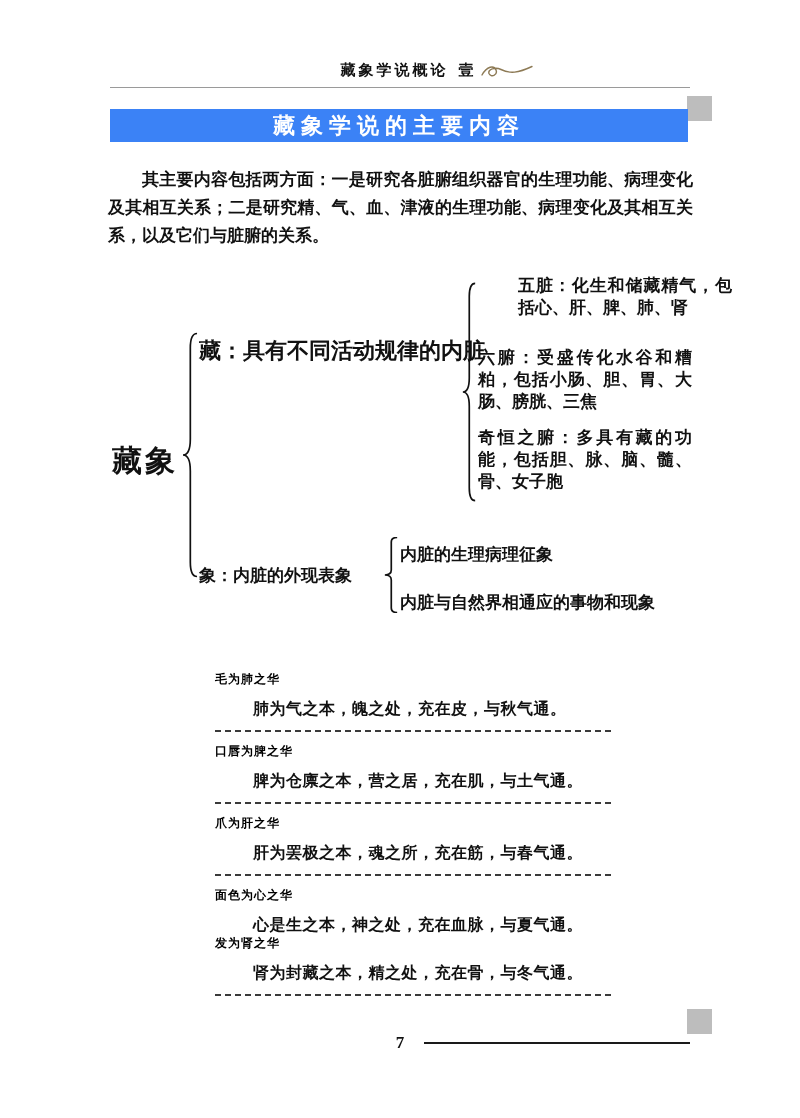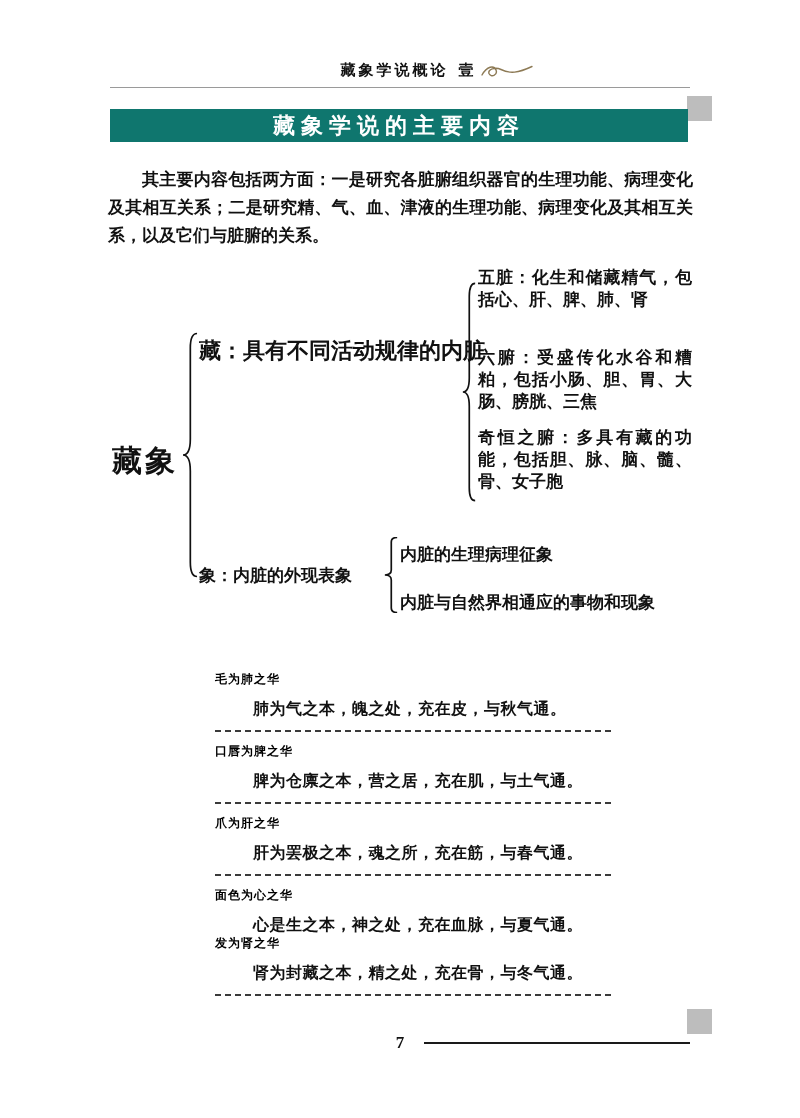--- a/index.html
+++ b/index.html
@@ -12,40 +12,40 @@
   .header-text{font-size:15px;font-weight:bold;letter-spacing:3px;}
   .header-vol{font-size:15px;font-weight:bold;margin-left:10px;}
   .ornament{margin-left:6px;}
   .header-rule{position:absolute;top:87px;left:110px;width:580px;height:1px;background:#9a9a9a;}
   .corner-square{position:absolute;width:25px;height:25px;background:#bdbdbd;}
   .corner-top{top:96px;left:687px;}
   .corner-bottom{top:1009px;left:687px;}
 
   
   .banner{position:absolute;top:109px;left:110px;width:578px;height:33px;
-          background:#0f766e;color:#ffffff;display:flex;align-items:center;
+          background:#3b82f6;color:#ffffff;display:flex;align-items:center;
           justify-content:center;font-size:22px;font-weight:bold;letter-spacing:6px;}
 
   
   .intro{position:absolute;top:166px;left:108px;width:585px;margin:0;
          font-size:17px;font-weight:bold;line-height:28px;text-align:justify;
          text-indent:2em;}
 
   
   .root-label{position:absolute;top:441px;left:112px;font-size:30px;
               font-weight:bold;letter-spacing:3px;}
   .brace{display:block;position:absolute;}
   .brace path{fill:none;stroke:#111;stroke-width:1.7;}
   .brace-main{top:332px;left:182px;width:16px;height:246px;}
   .brace-zang{top:282px;left:462px;width:14px;height:220px;}
   .brace-xiang{top:537px;left:384px;width:14px;height:76px;}
   .zang-label{position:absolute;top:336px;left:199px;font-size:22px;font-weight:bold;}
   .zang-item{position:absolute;left:478px;width:214px;font-size:17px;
              font-weight:bold;line-height:22px;text-align:justify;}
-  .zang-item-0{top:267px;}
+  .zang-item-0{top:275px;margin-left:40px;}
   .zang-item-1{top:347px;}
   .zang-item-2{top:427px;}
   .xiang-label{position:absolute;top:564px;left:199px;font-size:17px;font-weight:bold;}
   .xiang-item{position:absolute;left:400px;font-size:17px;font-weight:bold;white-space:nowrap;}
   .xiang-item-0{top:543px;}
   .xiang-item-1{top:591px;}
 
   
   .hua-list{position:absolute;top:670px;left:215px;width:396px;}
   .hua-title{color:#000000;font-size:12px;font-weight:bold;line-height:18px;letter-spacing:1px;}

